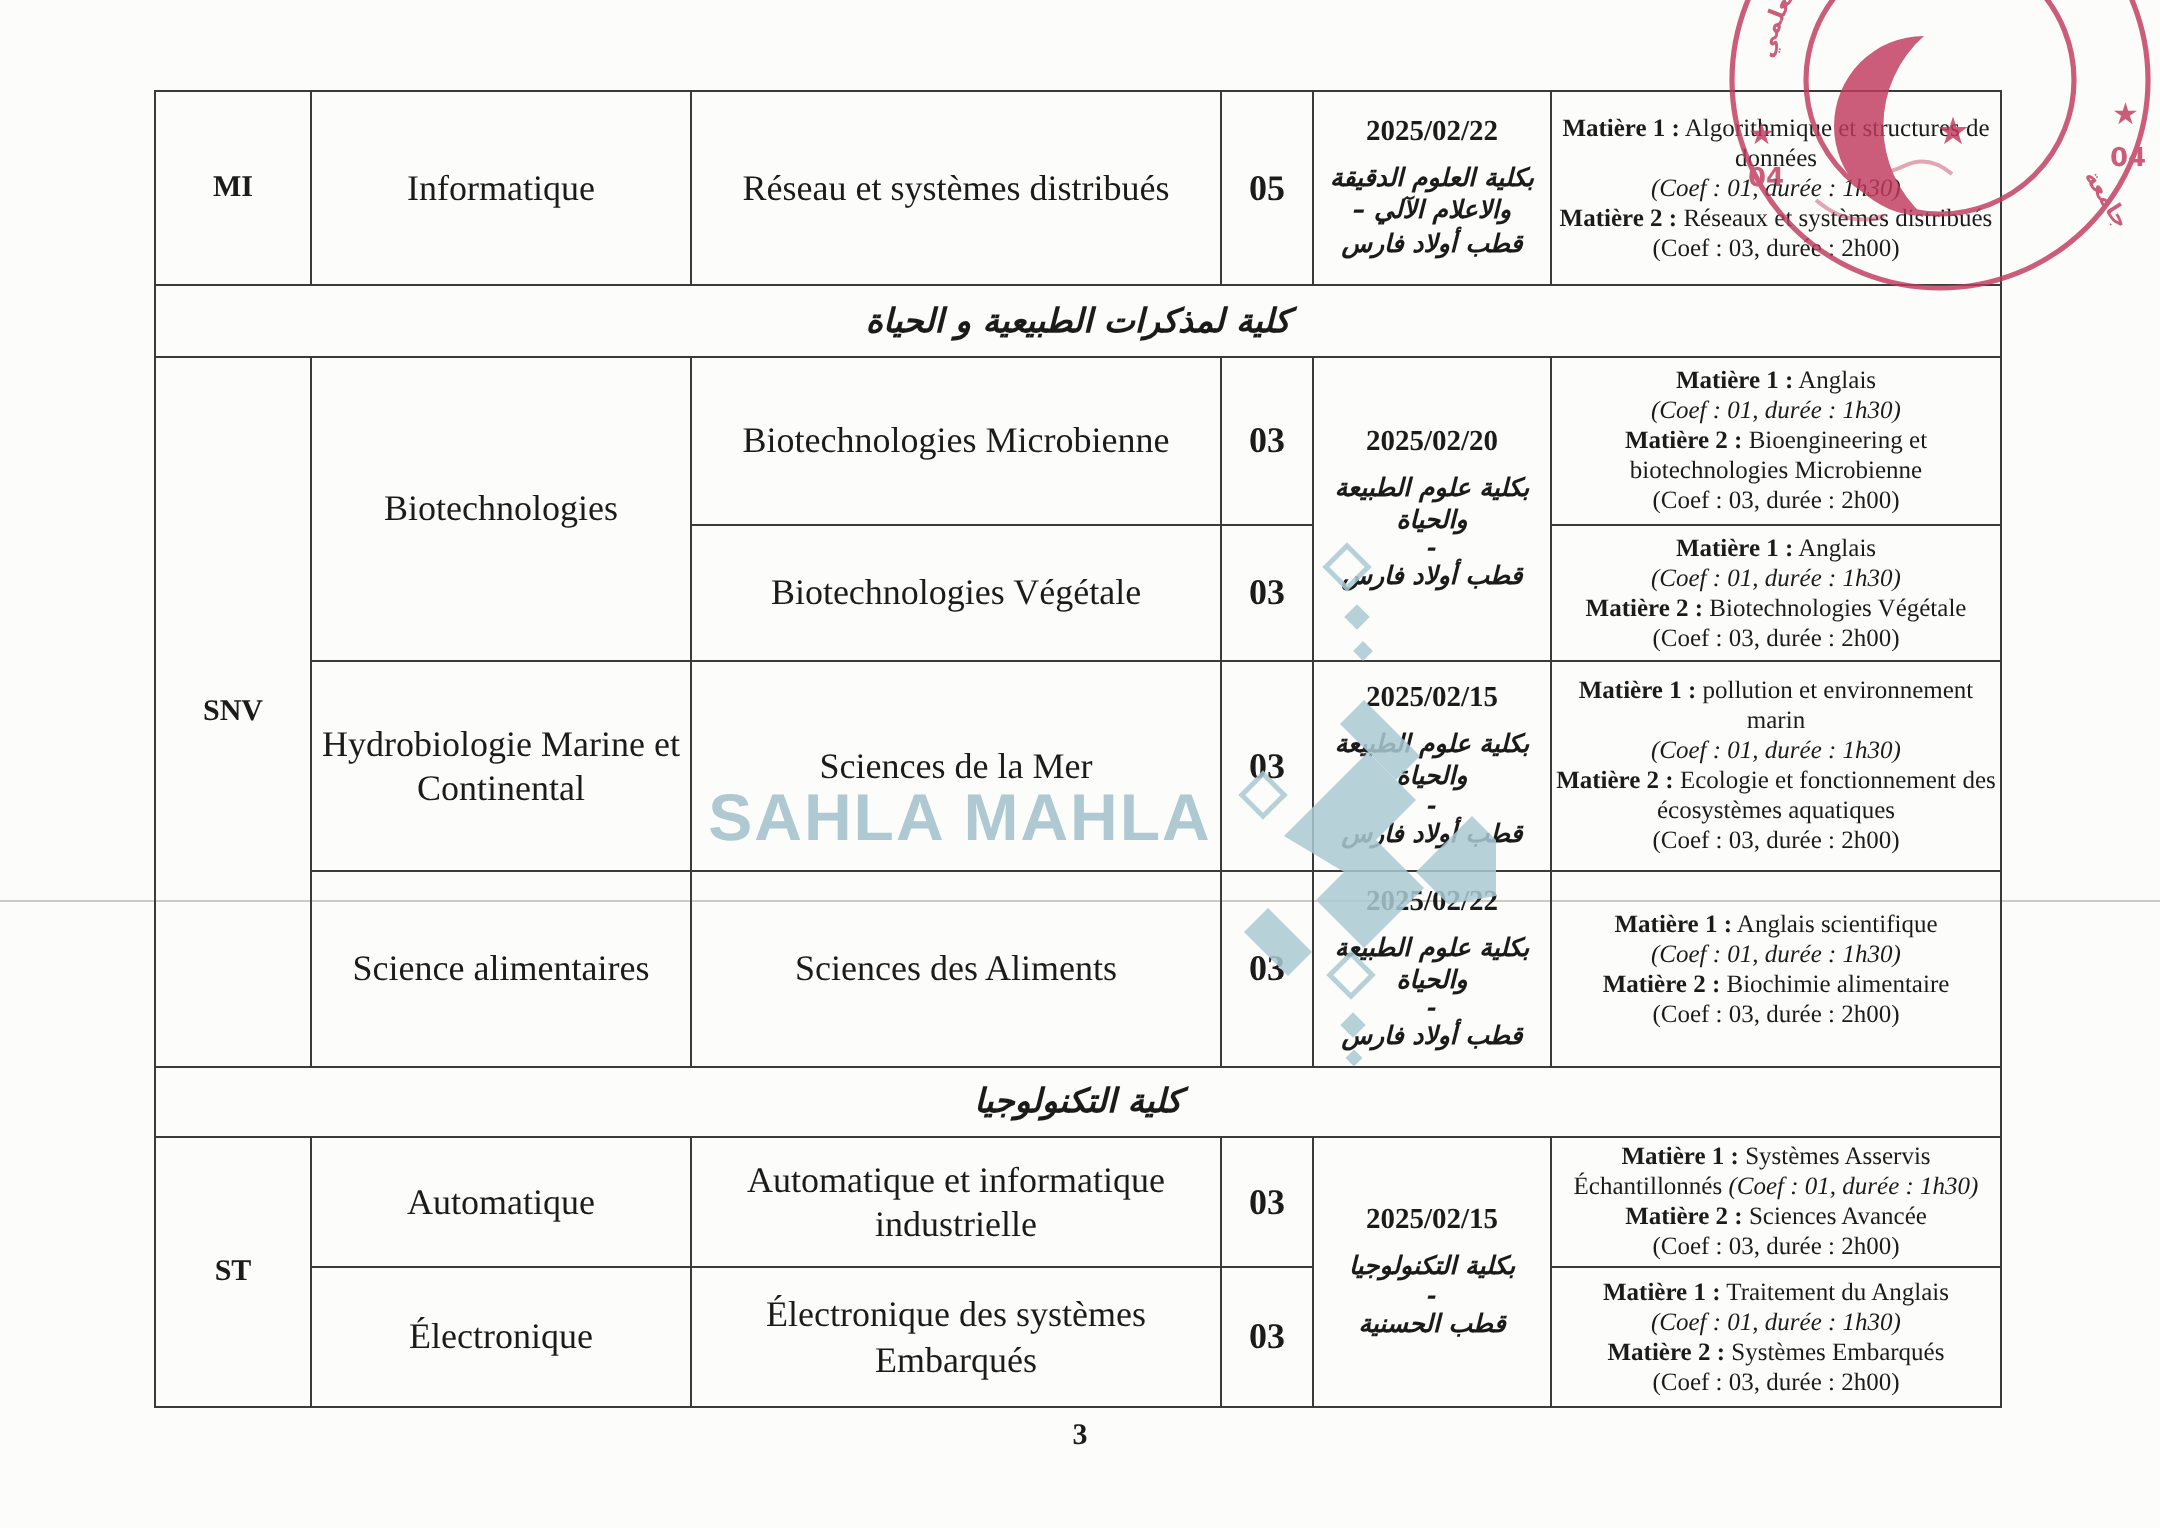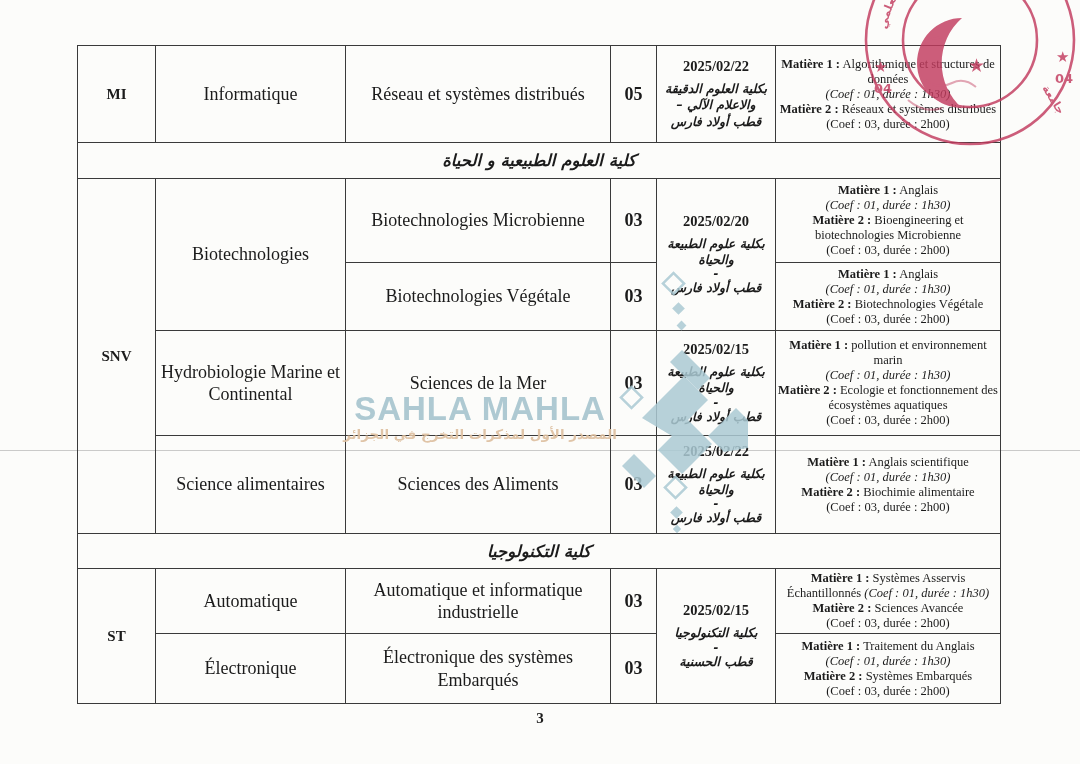--- a/index.html
+++ b/index.html
@@ -73,21 +73,21 @@
       </td>
       <td class="c-subj">
         <div class="mline"><span class="b">Matière 1 :</span><span> Algorithmique et structures de données</span></div>
         <div class="mline"><span class="i">(Coef : 01, durée : 1h30)</span></div>
         <div class="mline"><span class="b">Matière 2 :</span><span> Réseaux et systèmes distribués</span></div>
         <div class="mline"><span>(Coef : 03, durée : 2h00)</span></div>
       </td>
     </tr>
 
     <tr class="hdr" style="height:36px">
-      <td colspan="6"><span class="ar hdr-t">كلية العلوم الطبيعية و الحياة</span></td>
+      <td colspan="6"><span class="ar hdr-t">كلية لمذكرات الطبيعية و الحياة</span></td>
     </tr>
 
     <tr style="height:84px">
       <td class="c-fac" rowspan="4"><span>SNV</span></td>
       <td class="c-dept" rowspan="2"><span>Biotechnologies</span></td>
       <td class="c-spec"><span>Biotechnologies Microbienne</span></td>
       <td class="c-num"><span>03</span></td>
       <td rowspan="2">
         <div class="schedbox">
           <div class="date">2025/02/20</div>
@@ -188,21 +188,20 @@
         <div class="mline"><span class="i">(Coef : 01, durée : 1h30)</span></div>
         <div class="mline"><span class="b">Matière 2 :</span><span> Systèmes Embarqués</span></div>
         <div class="mline"><span>(Coef : 03, durée : 2h00)</span></div>
       </td>
     </tr>
 
     </tbody>
   </table>
 
   <div class="wm-title">SAHLA MAHLA</div>
-  <div class="wm-sub" dir="rtl">المصدر الأول لمذكرات التخرج في الجزائر</div>
 
   <svg class="wm-logo" width="136" height="286" viewBox="0 0 136 286">
     <g stroke="var(--wm-logo,#abcad4)" fill="none" stroke-width="2.5">
       <rect x="54" y="18" width="15" height="15" transform="rotate(45 61.5 25.5)"></rect>
       <rect x="12" y="132" width="15" height="15" transform="rotate(45 19.5 139.5)"></rect>
       <rect x="56" y="222" width="15" height="15" transform="rotate(45 63.5 229.5)"></rect>
     </g>
     <g fill="var(--wm-logo,#abcad4)">
       <rect x="62" y="46" width="9" height="9" transform="rotate(45 66.5 50.5)"></rect>
       <rect x="66" y="64" width="7" height="7" transform="rotate(45 69.5 67.5)"></rect>

